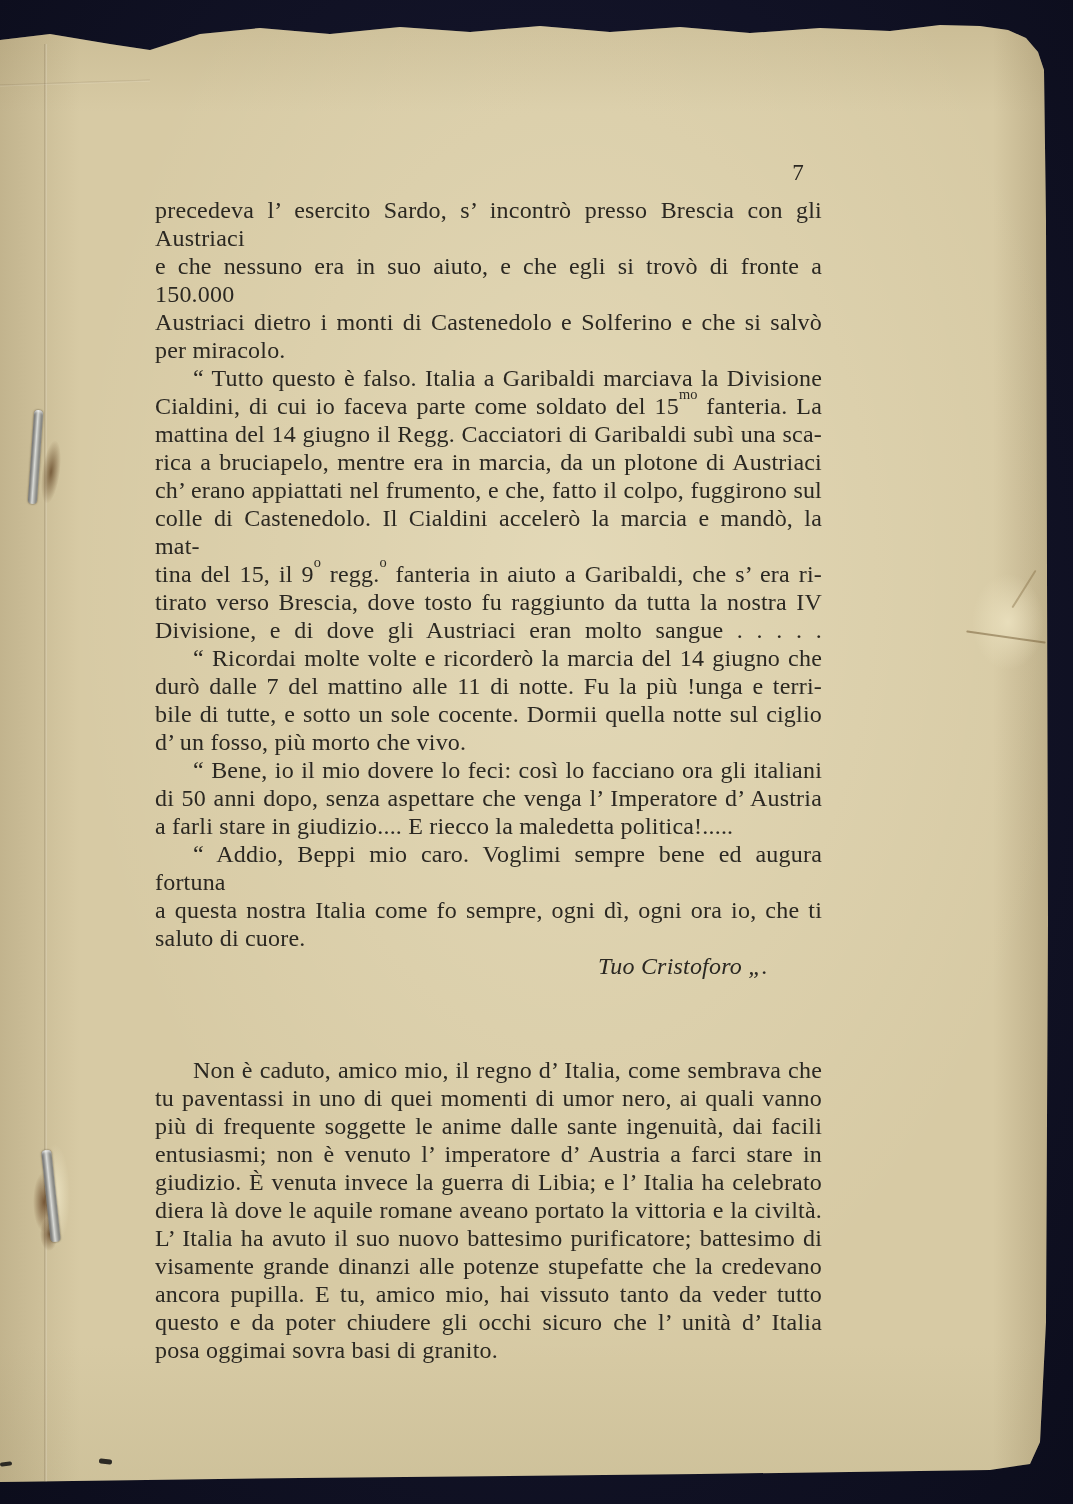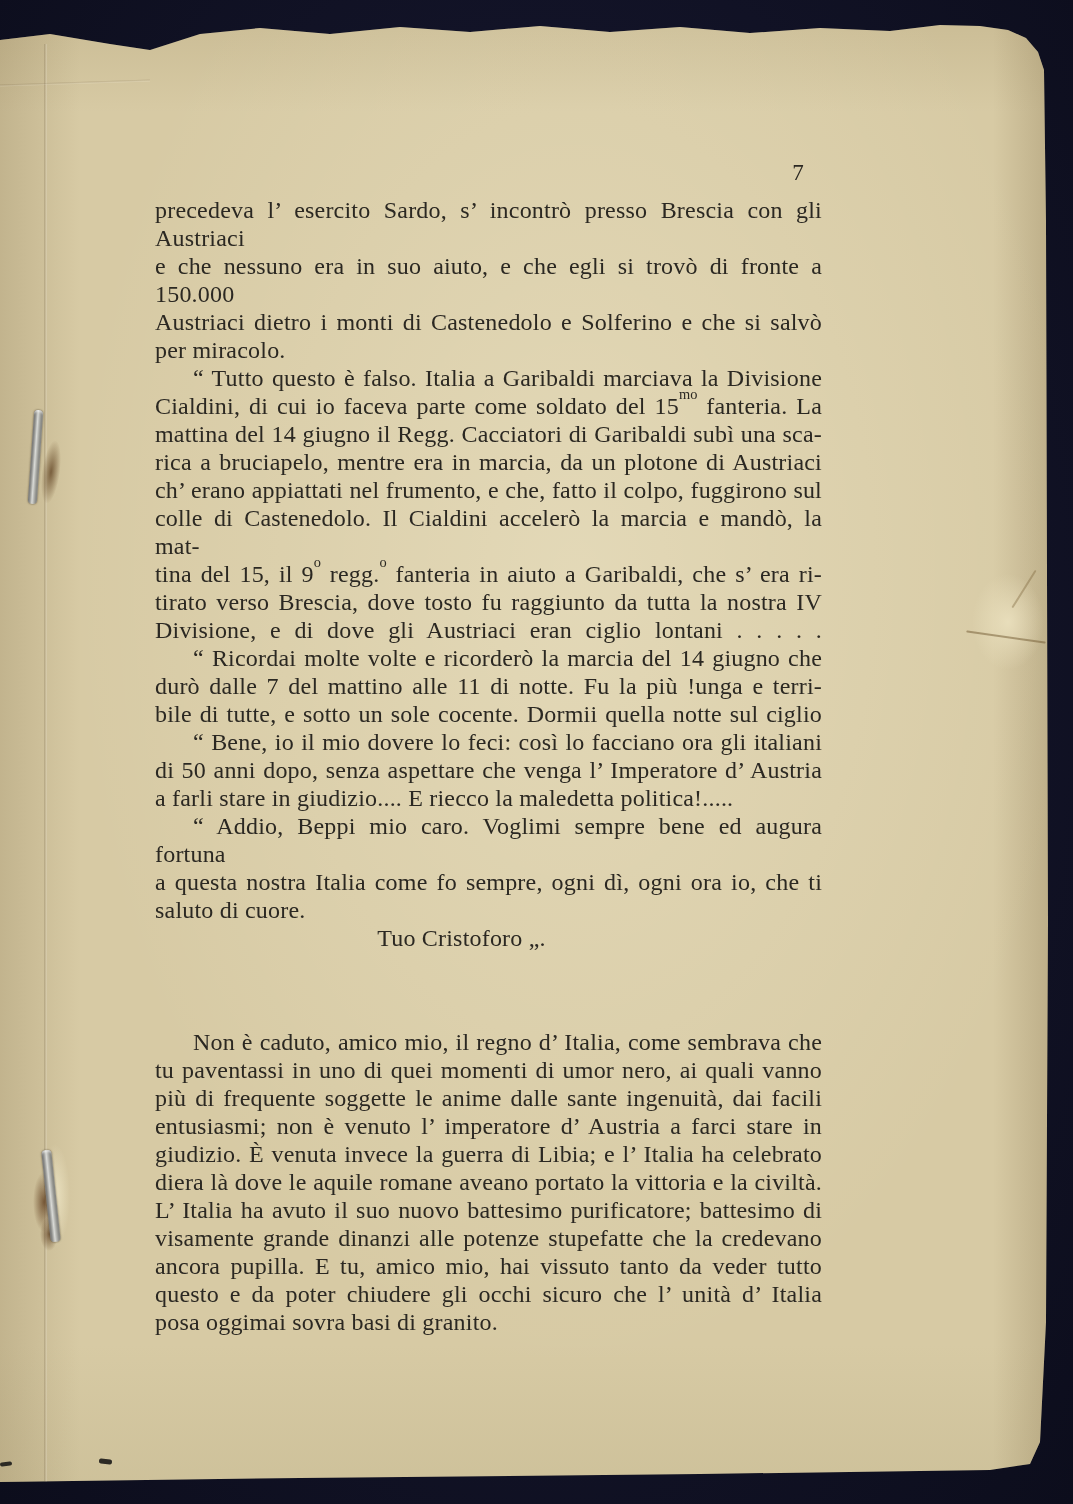--- a/index.html
+++ b/index.html
@@ -53,21 +53,21 @@
   .speck{position:absolute;background:#2c2a24;border-radius:2px;}
   .speck.k1{left:0px;top:1440px;width:12px;height:4px;transform:rotate(-8deg);}
   .speck.k2{left:99px;top:1437px;width:13px;height:5px;transform:rotate(6deg);}
   .page-number{position:absolute;left:772px;top:138px;width:52px;text-align:center;
     font-size:23px;color:#2b2822;}
   .text-block{position:absolute;left:155px;top:174px;width:667px;color:#2b2822;
     font-size:24px;line-height:28px;letter-spacing:.2px;}
   .line{text-align:justify;text-align-last:justify;}
   .line.noj{text-align:right;text-align-last:left;}
   .para.indent .line:first-child{text-indent:38px;}
-  .signature{text-align:center;padding-right:54px;line-height:28px;}
+  .signature{text-align:right;padding-right:54px;line-height:28px;font-style:italic;}
   .block2{margin-top:76px;}
   sup{font-size:.6em;line-height:0;position:relative;top:-.45em;letter-spacing:0;}
 </style>
 </head>
 <body>
 
 <div class="scan">
   <div class="paper">
     <div class="crease-v"></div>
     <div class="crease-h"></div>
@@ -84,26 +84,27 @@
           </div>
           <div class="para indent">
             <div class="line">“ Tutto questo è falso. Italia a Garibaldi marciava la Divisione</div>
             <div class="line">Cialdini, di cui io faceva parte come soldato del 15<sup>mo</sup> fanteria. La</div>
             <div class="line">mattina del 14 giugno il Regg. Cacciatori di Garibaldi subì una sca-</div>
             <div class="line">rica a bruciapelo, mentre era in marcia, da un plotone di Austriaci</div>
             <div class="line">ch’ erano appiattati nel frumento, e che, fatto il colpo, fuggirono sul</div>
             <div class="line">colle di Castenedolo. Il Cialdini accelerò la marcia e mandò, la mat-</div>
             <div class="line">tina del 15, il 9<sup>o</sup> regg.<sup>o</sup> fanteria in aiuto a Garibaldi, che s’ era ri-</div>
             <div class="line">tirato verso Brescia, dove tosto fu raggiunto da tutta la nostra IV</div>
-            <div class="line">Divisione, e di dove gli Austriaci eran ciglio lontani . . . . .</div>
+            <div class="line">Divisione, e di dove gli Austriaci eran molto sangue . . . . .</div>
           </div>
           <div class="para indent">
             <div class="line">“ Ricordai molte volte e ricorderò la marcia del 14 giugno che</div>
             <div class="line">durò dalle 7 del mattino alle 11 di notte. Fu la più !unga e terri-</div>
             <div class="line">bile di tutte, e sotto un sole cocente. Dormii quella notte sul ciglio</div>
+            <div class="line noj">d’ un fosso, più morto che vivo.</div>
           </div>
           <div class="para indent">
             <div class="line">“ Bene, io il mio dovere lo feci: così lo facciano ora gli italiani</div>
             <div class="line">di 50 anni dopo, senza aspettare che venga l’ Imperatore d’ Austria</div>
             <div class="line noj">a farli stare in giudizio.... E riecco la maledetta politica!.....</div>
           </div>
           <div class="para indent">
             <div class="line">“ Addio, Beppi mio caro. Voglimi sempre bene ed augura fortuna</div>
             <div class="line">a questa nostra Italia come fo sempre, ogni dì, ogni ora io, che ti</div>
             <div class="line noj">saluto di cuore.</div>

